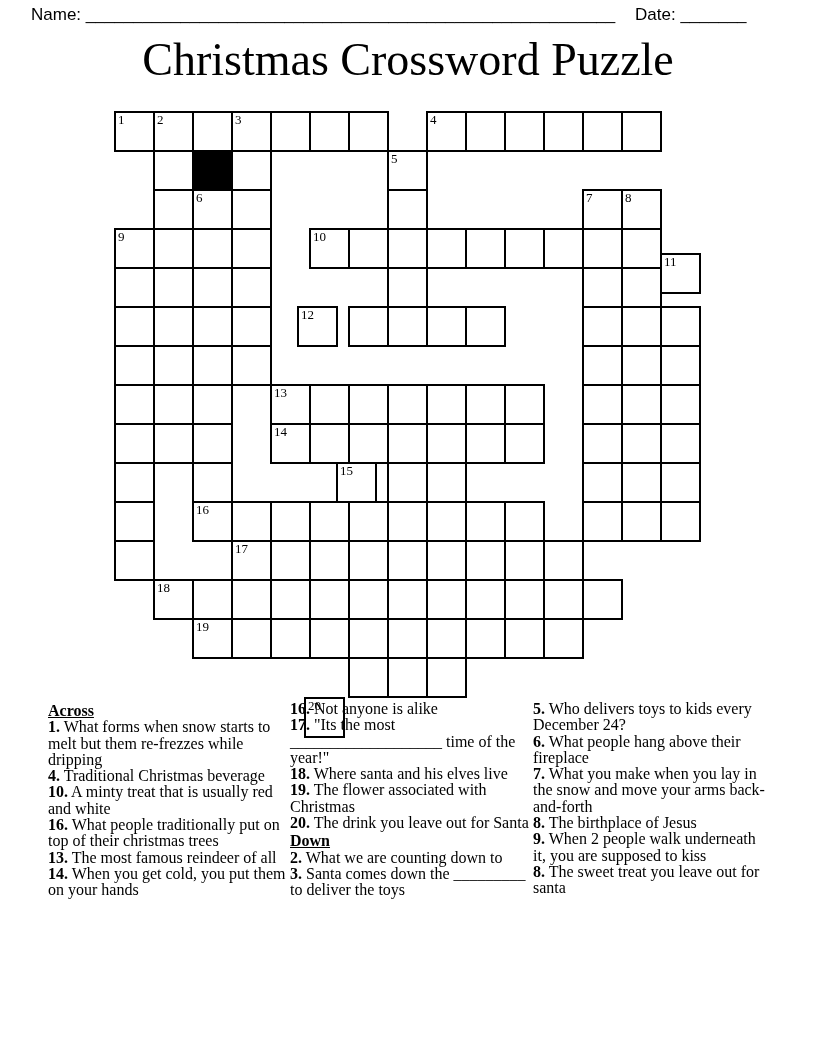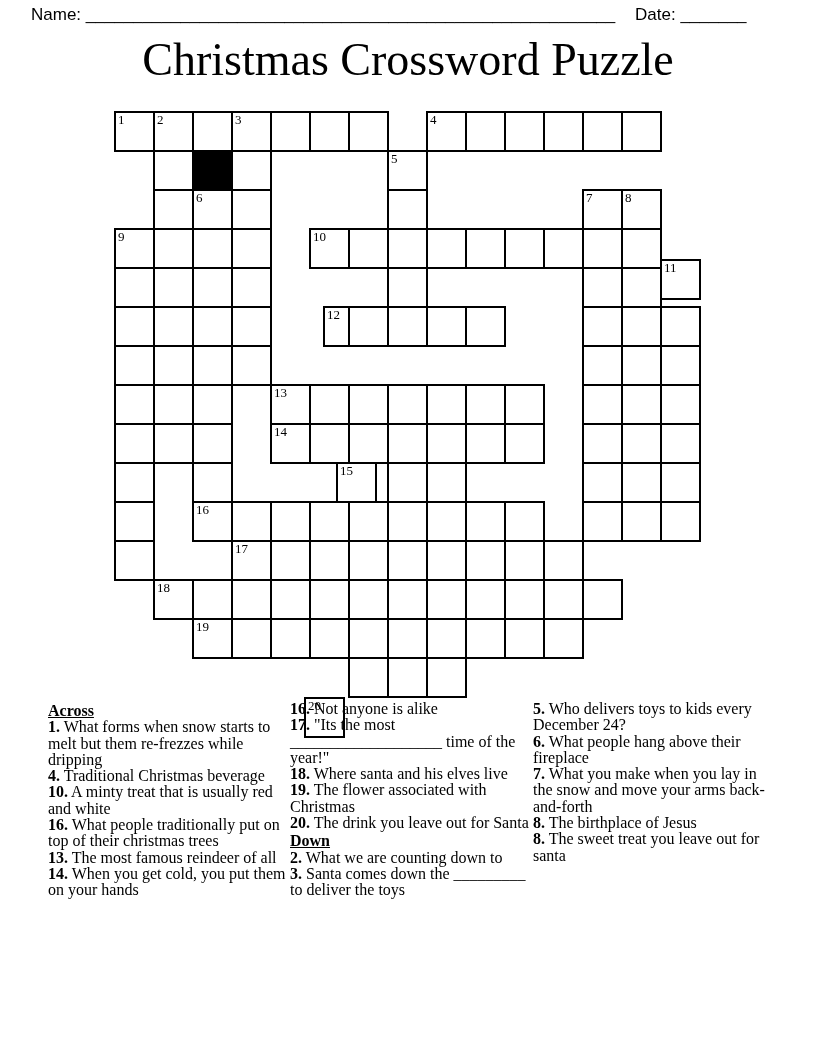--- a/index.html
+++ b/index.html
@@ -100,28 +100,28 @@
     <div class="cell" style="left: 543px; top: 228px;"></div>
     <div class="cell" style="left: 582px; top: 228px;"></div>
     <div class="cell" style="left: 621px; top: 228px;"></div>
     <div class="cell" style="left: 114px; top: 267px;"></div>
     <div class="cell" style="left: 153px; top: 267px;"></div>
     <div class="cell" style="left: 192px; top: 267px;"></div>
     <div class="cell" style="left: 231px; top: 267px;"></div>
     <div class="cell" style="left: 387px; top: 267px;"></div>
     <div class="cell" style="left: 582px; top: 267px;"></div>
     <div class="cell" style="left: 621px; top: 267px;"></div>
-    <div class="cell" style="left: 660px; top: 259px;">
+    <div class="cell" style="left: 660px; top: 253px;">
       <span class="cellnum">11</span>
     </div>
     <div class="cell" style="left: 114px; top: 306px;"></div>
     <div class="cell" style="left: 153px; top: 306px;"></div>
     <div class="cell" style="left: 192px; top: 306px;"></div>
     <div class="cell" style="left: 231px; top: 306px;"></div>
-    <div class="cell" style="left: 323px; top: 306px;">
+    <div class="cell" style="left: 297px; top: 306px;">
       <span class="cellnum">12</span>
     </div>
     <div class="cell" style="left: 348px; top: 306px;"></div>
     <div class="cell" style="left: 387px; top: 306px;"></div>
     <div class="cell" style="left: 426px; top: 306px;"></div>
     <div class="cell" style="left: 465px; top: 306px;"></div>
     <div class="cell" style="left: 582px; top: 306px;"></div>
     <div class="cell" style="left: 621px; top: 306px;"></div>
     <div class="cell" style="left: 660px; top: 306px;"></div>
     <div class="cell" style="left: 114px; top: 345px;"></div>
@@ -249,14 +249,15 @@
     <div class="clue"><b>20.</b> The drink you leave out for Santa</div>
     <div class="clue-header">Down</div>
     <div class="clue"><b>2.</b> What we are counting down to</div>
     <div class="clue"><b>3.</b> Santa comes down the _________ to deliver the toys</div>
   </div>
 <div class="clue-col c3" id="clue-col-3">
     <div class="clue"><b>5.</b> Who delivers toys to kids every December 24?</div>
     <div class="clue"><b>6.</b> What people hang above their fireplace</div>
     <div class="clue"><b>7.</b> What you make when you lay in the snow and move your arms back-and-forth</div>
     <div class="clue"><b>8.</b> The birthplace of Jesus</div>
+    <div class="clue"><b>9.</b> When 2 people walk underneath it, you are supposed to kiss</div>
     <div class="clue"><b>8.</b> The sweet treat you leave out for santa</div>
   </div>
 
 </body></html>

